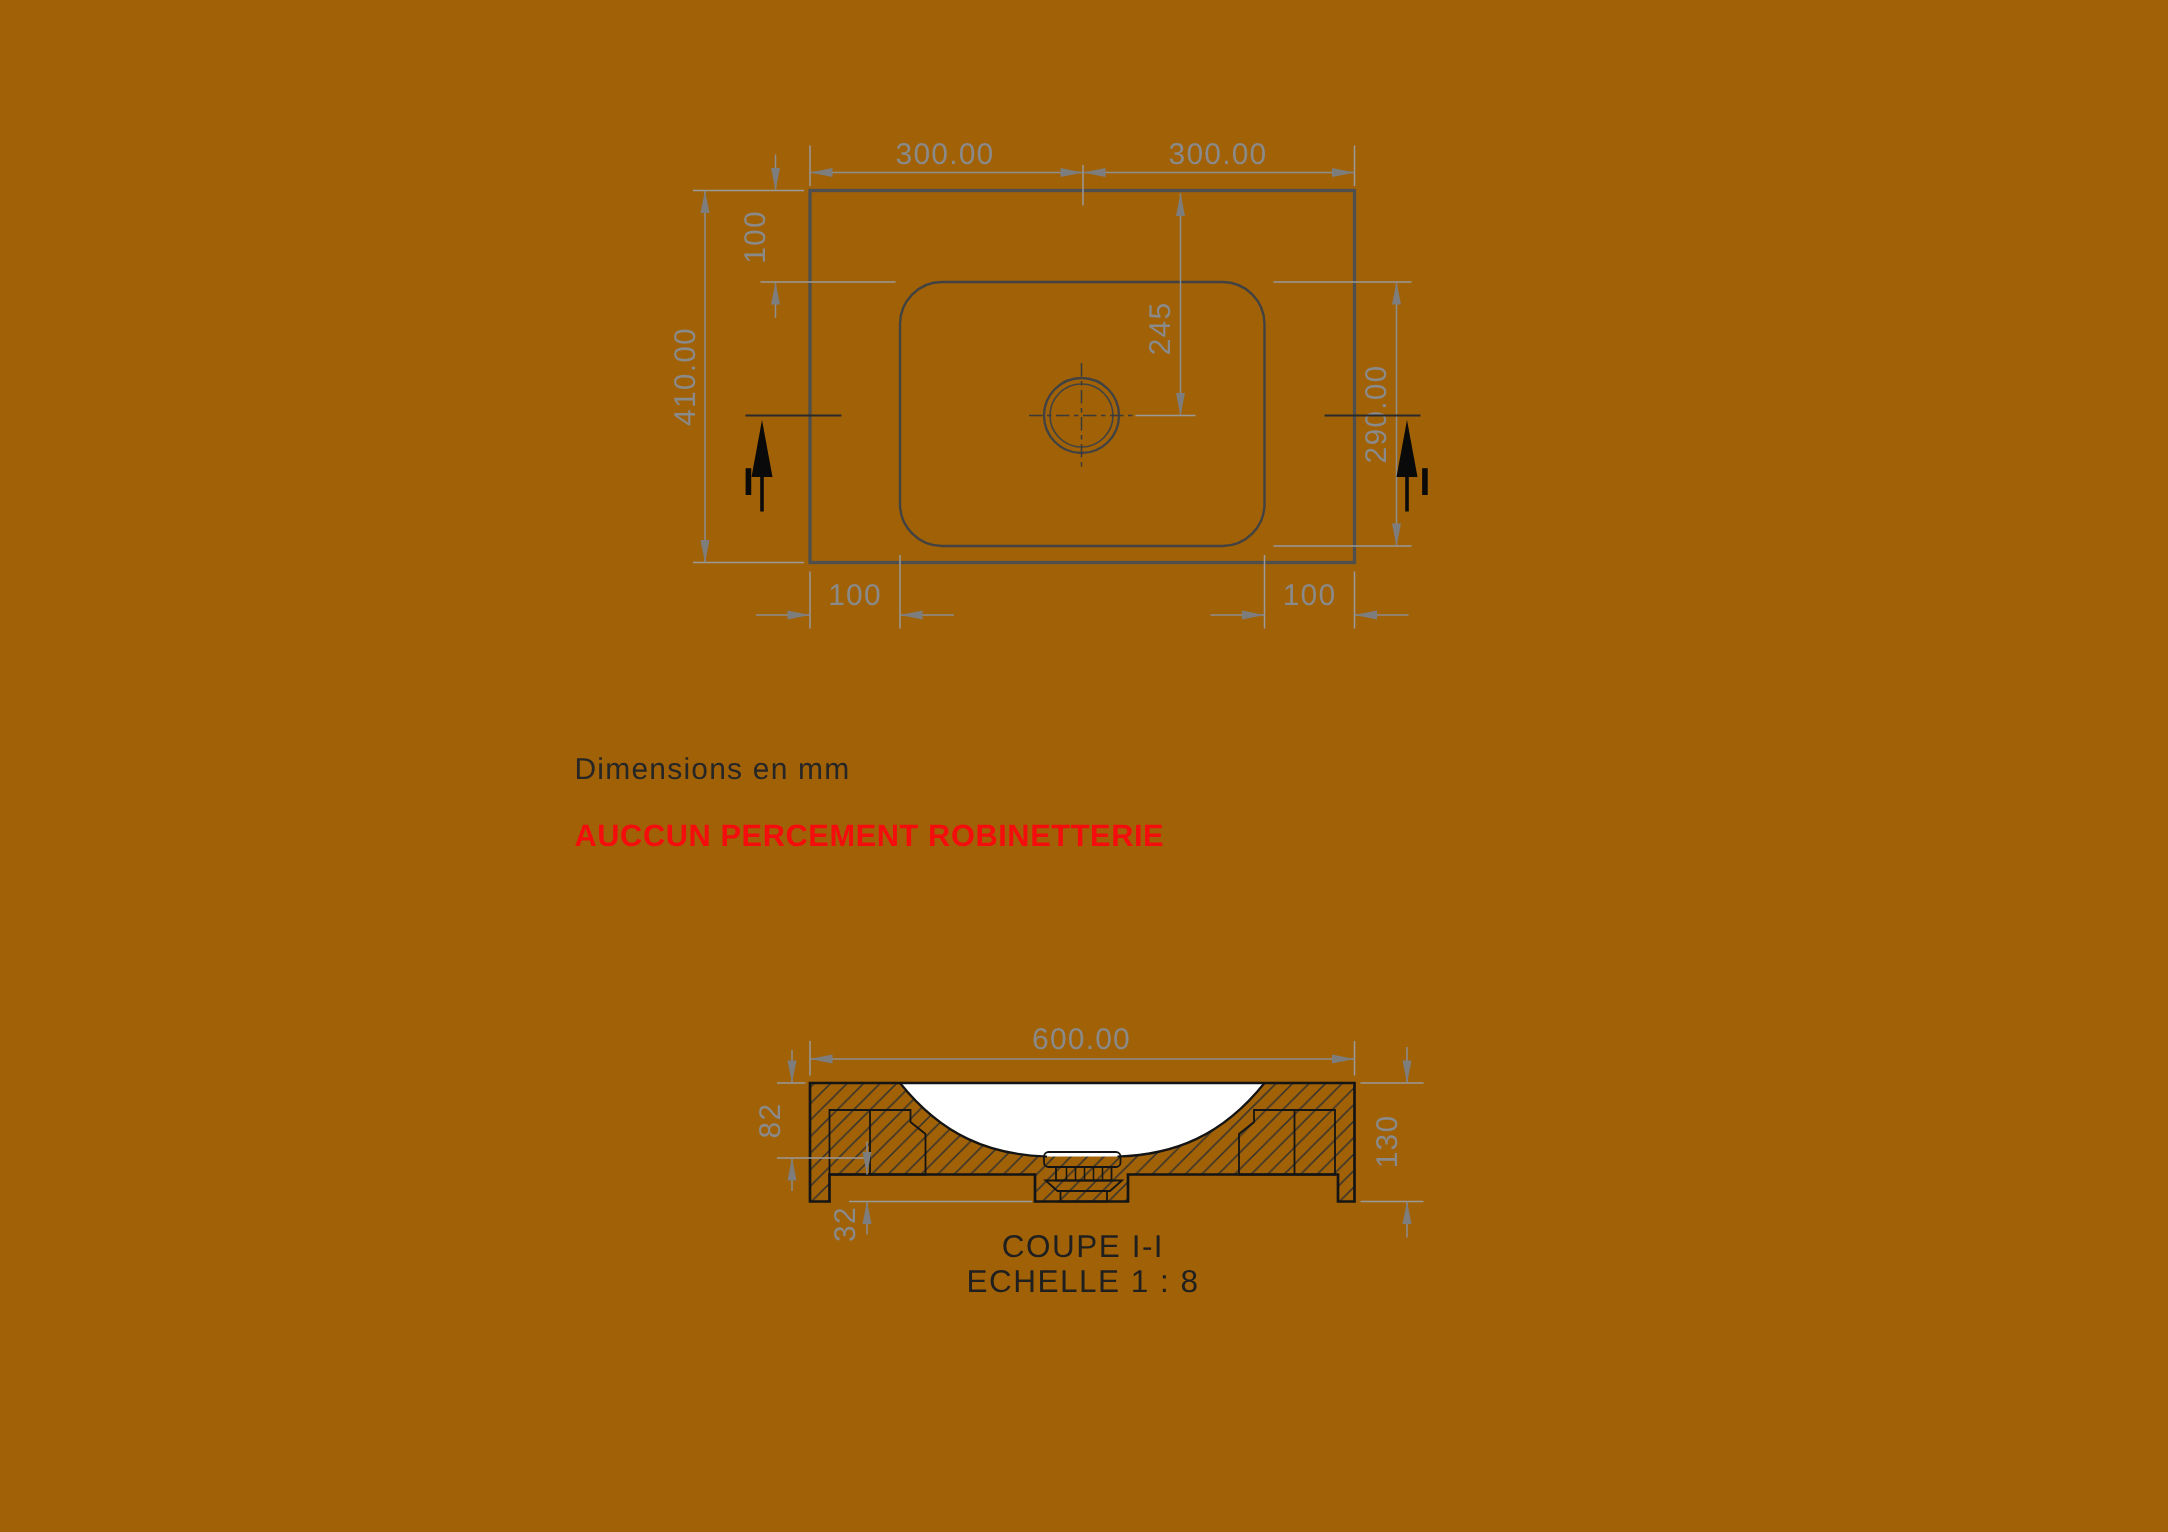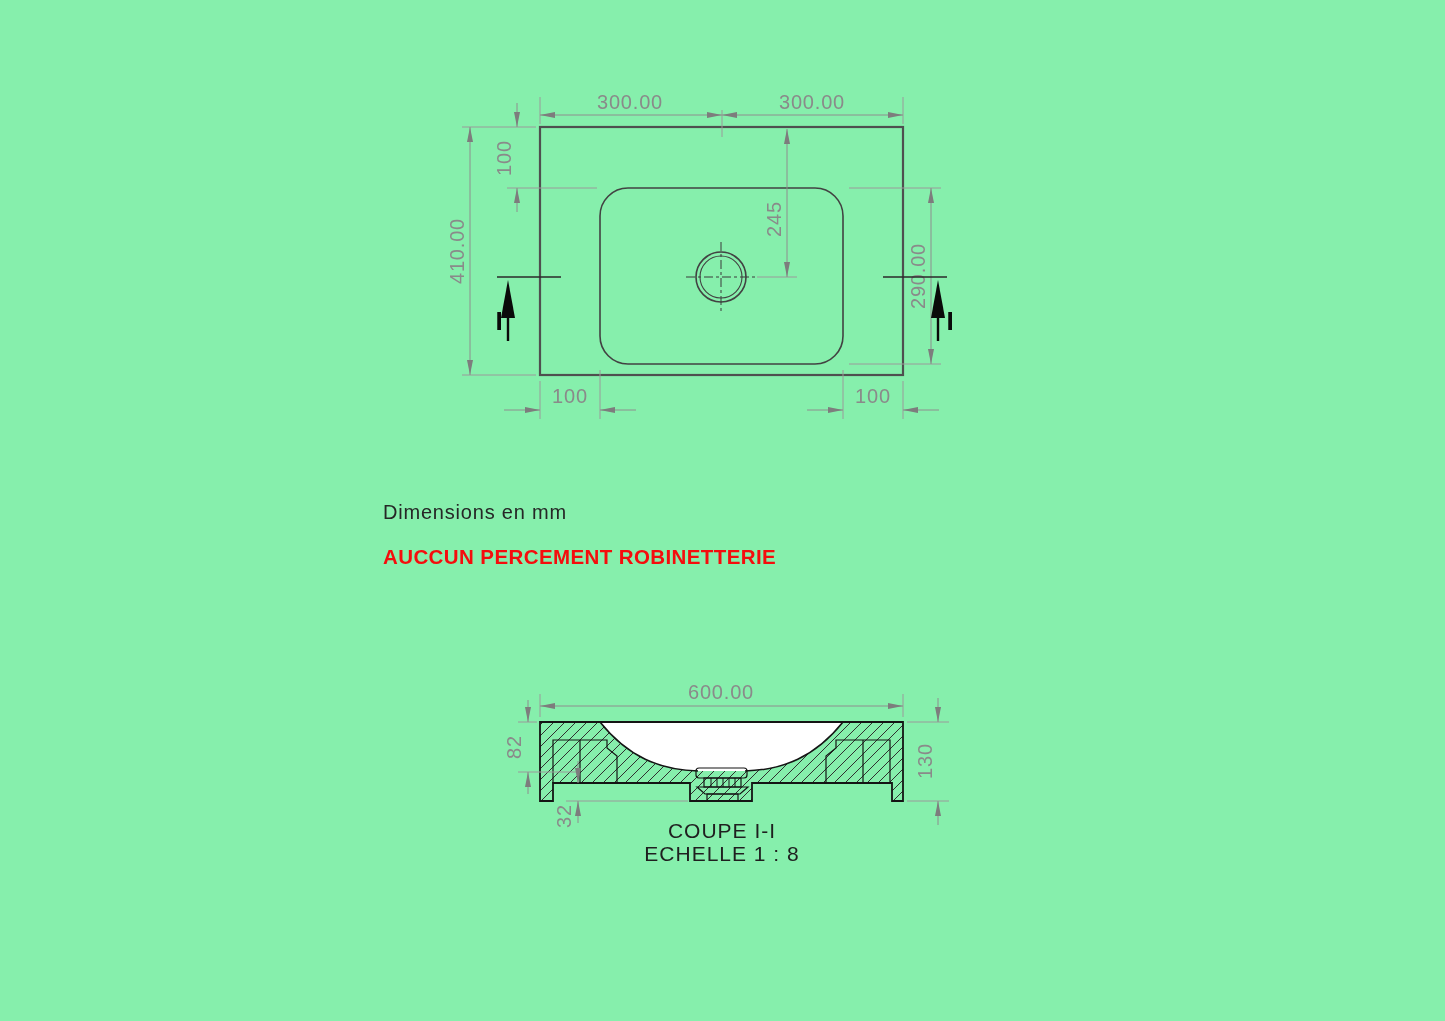--- a/index.html
+++ b/index.html
@@ -1,16 +1,16 @@
 <!DOCTYPE html>
 <html><head>
 <meta charset="utf-8">
 <style>
   html,body{margin:0;padding:0;background:#ffffff;}
-  .stage{position:relative;width:1445px;height:1021px;background:#86efac;overflow:hidden;
+  .stage{position:relative;width:1445px;height:1021px;background:#a16207;overflow:hidden;
          font-family:"Liberation Sans", sans-serif;}
   svg text{font-family:"Liberation Sans", sans-serif;}
   .dim-line{stroke:#8e8e8e;stroke-width:1;fill:none;}
   .ext-line{stroke:#9a9a9a;stroke-width:1;fill:none;}
   .dim-text{fill:#8a8a8a;font-size:20px;letter-spacing:0.8px;}
   .geo-plan{stroke:#4f4f4f;stroke-width:2.2;fill:none;}
   .geo-plan-thin{stroke:#424242;stroke-width:1.6;fill:none;}
   .centerline{stroke:#3a3a3a;stroke-width:1;fill:none;stroke-dasharray:9 3 3 3;}
   .geo-sec{stroke:#141414;stroke-width:1.8;fill:none;stroke-linejoin:miter;}
   .geo-sec-thin{stroke:#141414;stroke-width:1.2;fill:none;}

